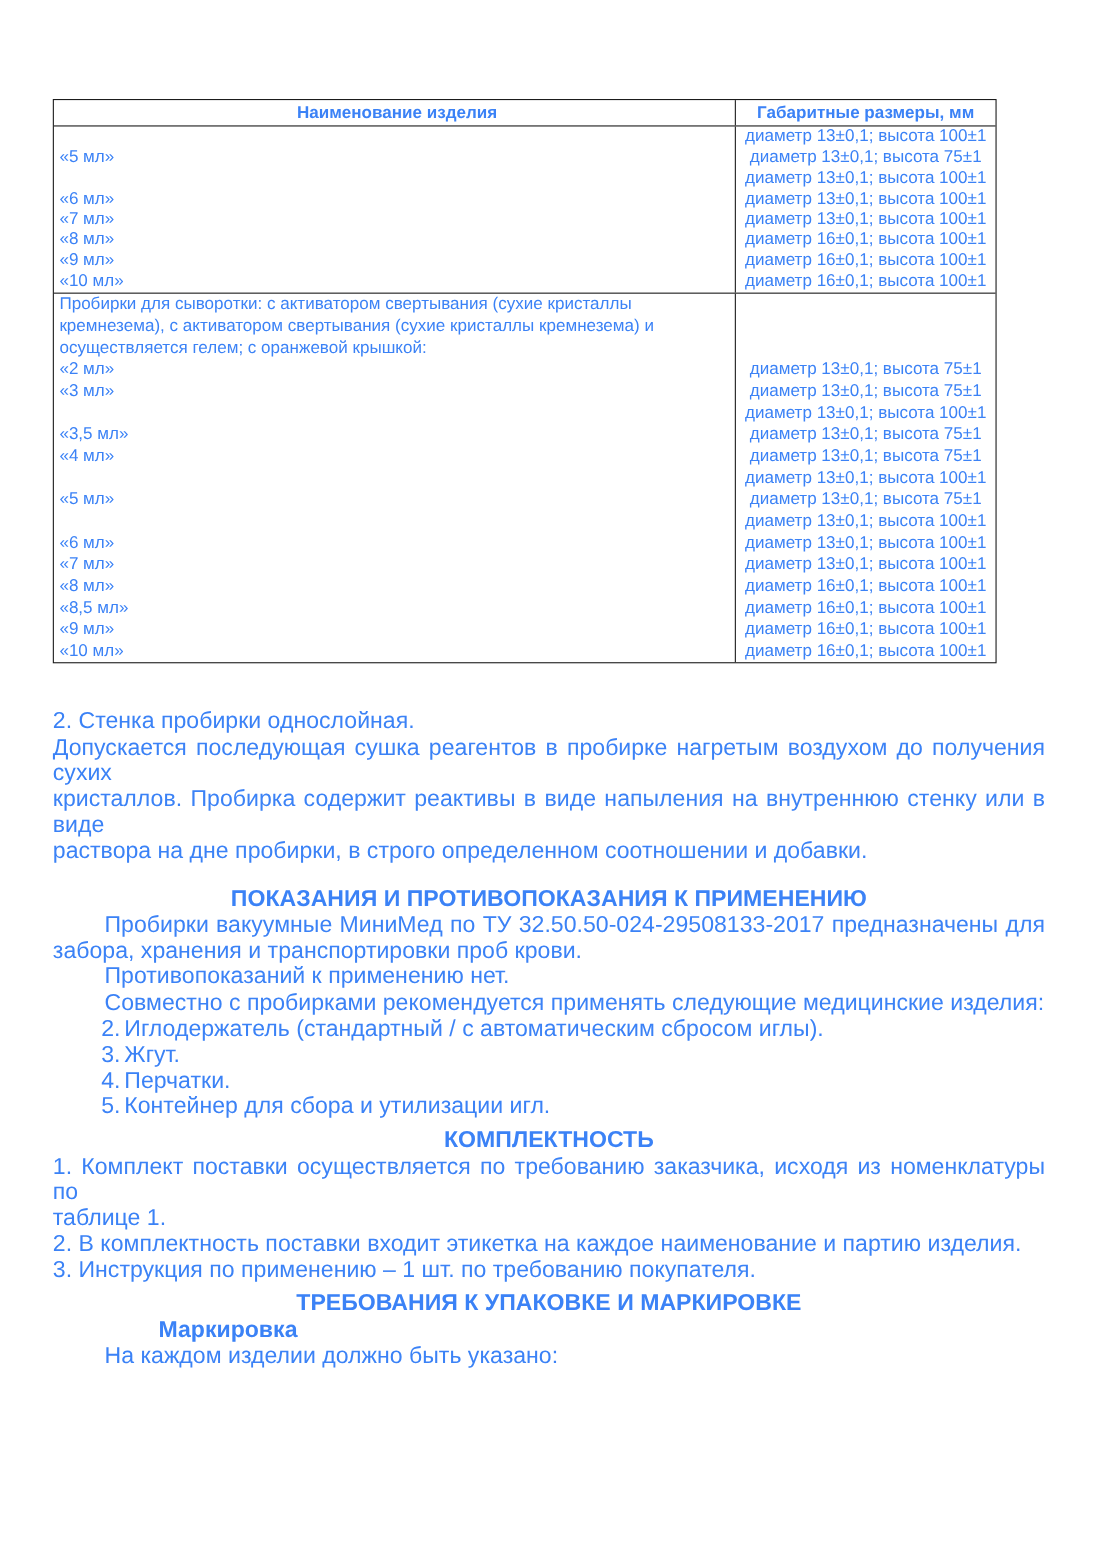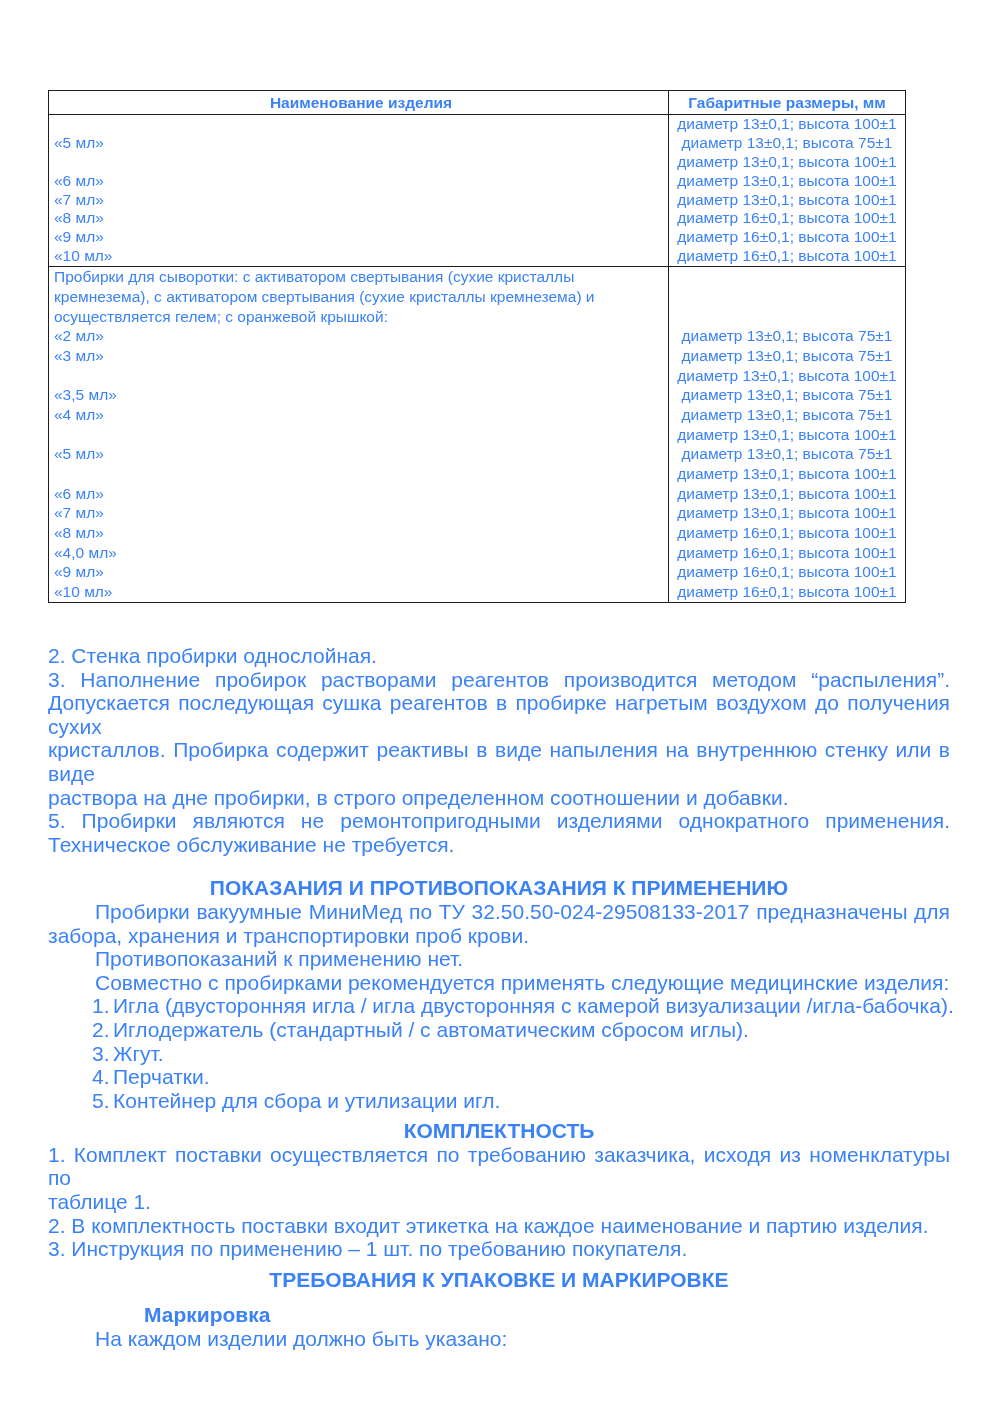--- a/index.html
+++ b/index.html
@@ -43,21 +43,21 @@
   .jline { text-align:justify; text-align-last:justify; }
   .jline.last { text-align-last:left; }
   .ind .jline.first { text-indent:47px; }
   .hdr {
     font-weight:bold; text-align:center;
     margin:20px 0 0 0;
   }
   .hdr.tight { margin-top:7px; }
   .num-item { padding-left:44px; white-space:nowrap; }
   .num { display:inline-block; min-width:21px; }
-  .subhdr { font-weight:bold; margin-left:96px;margin-top:12px; }
+  .subhdr { font-weight:bold; margin-left:96px; }
 </style>
 </head>
 <body>
 
 <div class="page">
 
   <div class="doc-table">
     <div class="trow thead">
       <div class="cell-l">Наименование изделия</div>
       <div class="cell-r">Габаритные размеры, мм</div>
@@ -93,21 +93,21 @@
           <div class="tline">«3 мл»</div>
           <div class="tline"></div>
           <div class="tline">«3,5 мл»</div>
           <div class="tline">«4 мл»</div>
           <div class="tline"></div>
           <div class="tline">«5 мл»</div>
           <div class="tline"></div>
           <div class="tline">«6 мл»</div>
           <div class="tline">«7 мл»</div>
           <div class="tline">«8 мл»</div>
-          <div class="tline">«4,0 мл»</div>
+          <div class="tline">«8,5 мл»</div>
           <div class="tline">«9 мл»</div>
           <div class="tline last">«10 мл»</div>
         </div>
       <div class="cell-r">
           <div class="tline first"></div>
           <div class="tline"></div>
           <div class="tline"></div>
           <div class="tline">диаметр 13±0,1; высота 75±1</div>
           <div class="tline">диаметр 13±0,1; высота 75±1</div>
           <div class="tline">диаметр 13±0,1; высота 100±1</div>
@@ -125,46 +125,38 @@
         </div>
     </div>
   </div>
 
   <div class="content">
 
     <div class="para">
         <div class="jline first last">2. Стенка пробирки однослойная.</div>
       </div>
     <div class="para">
-        <div class="jline first">3. Наполнение пробирок растворами реагентов производится методом “распыления”.</div>
         <div class="jline">Допускается последующая сушка реагентов в пробирке нагретым воздухом до получения сухих</div>
         <div class="jline">кристаллов. Пробирка содержит реактивы в виде напыления на внутреннюю стенку или в виде</div>
         <div class="jline last">раствора на дне пробирки, в строго определенном соотношении и добавки.</div>
-      </div>
-    <div class="para">
-        <div class="jline first">5. Пробирки являются не ремонтопригодными изделиями однократного применения.</div>
-        <div class="jline last">Техническое обслуживание не требуется.</div>
       </div>
 
     <div class="hdr">ПОКАЗАНИЯ И ПРОТИВОПОКАЗАНИЯ К ПРИМЕНЕНИЮ</div>
 
     <div class="para ind">
         <div class="jline first">Пробирки вакуумные МиниМед по ТУ 32.50.50-024-29508133-2017 предназначены для</div>
         <div class="jline last">забора, хранения и транспортировки проб крови.</div>
       </div>
     <div class="para ind">
         <div class="jline first last">Противопоказаний к применению нет.</div>
       </div>
     <div class="para ind">
         <div class="jline first last">Совместно с пробирками рекомендуется применять следующие медицинские изделия:</div>
       </div>
 
-    <div class="num-item">
-      <span class="num">1.</span><span>Игла (двусторонняя игла / игла двусторонняя с камерой визуализации /игла-бабочка).</span>
-    </div>
     <div class="num-item">
       <span class="num">2.</span><span>Иглодержатель (стандартный / с автоматическим сбросом иглы).</span>
     </div>
     <div class="num-item">
       <span class="num">3.</span><span>Жгут.</span>
     </div>
     <div class="num-item">
       <span class="num">4.</span><span>Перчатки.</span>
     </div>
     <div class="num-item">

